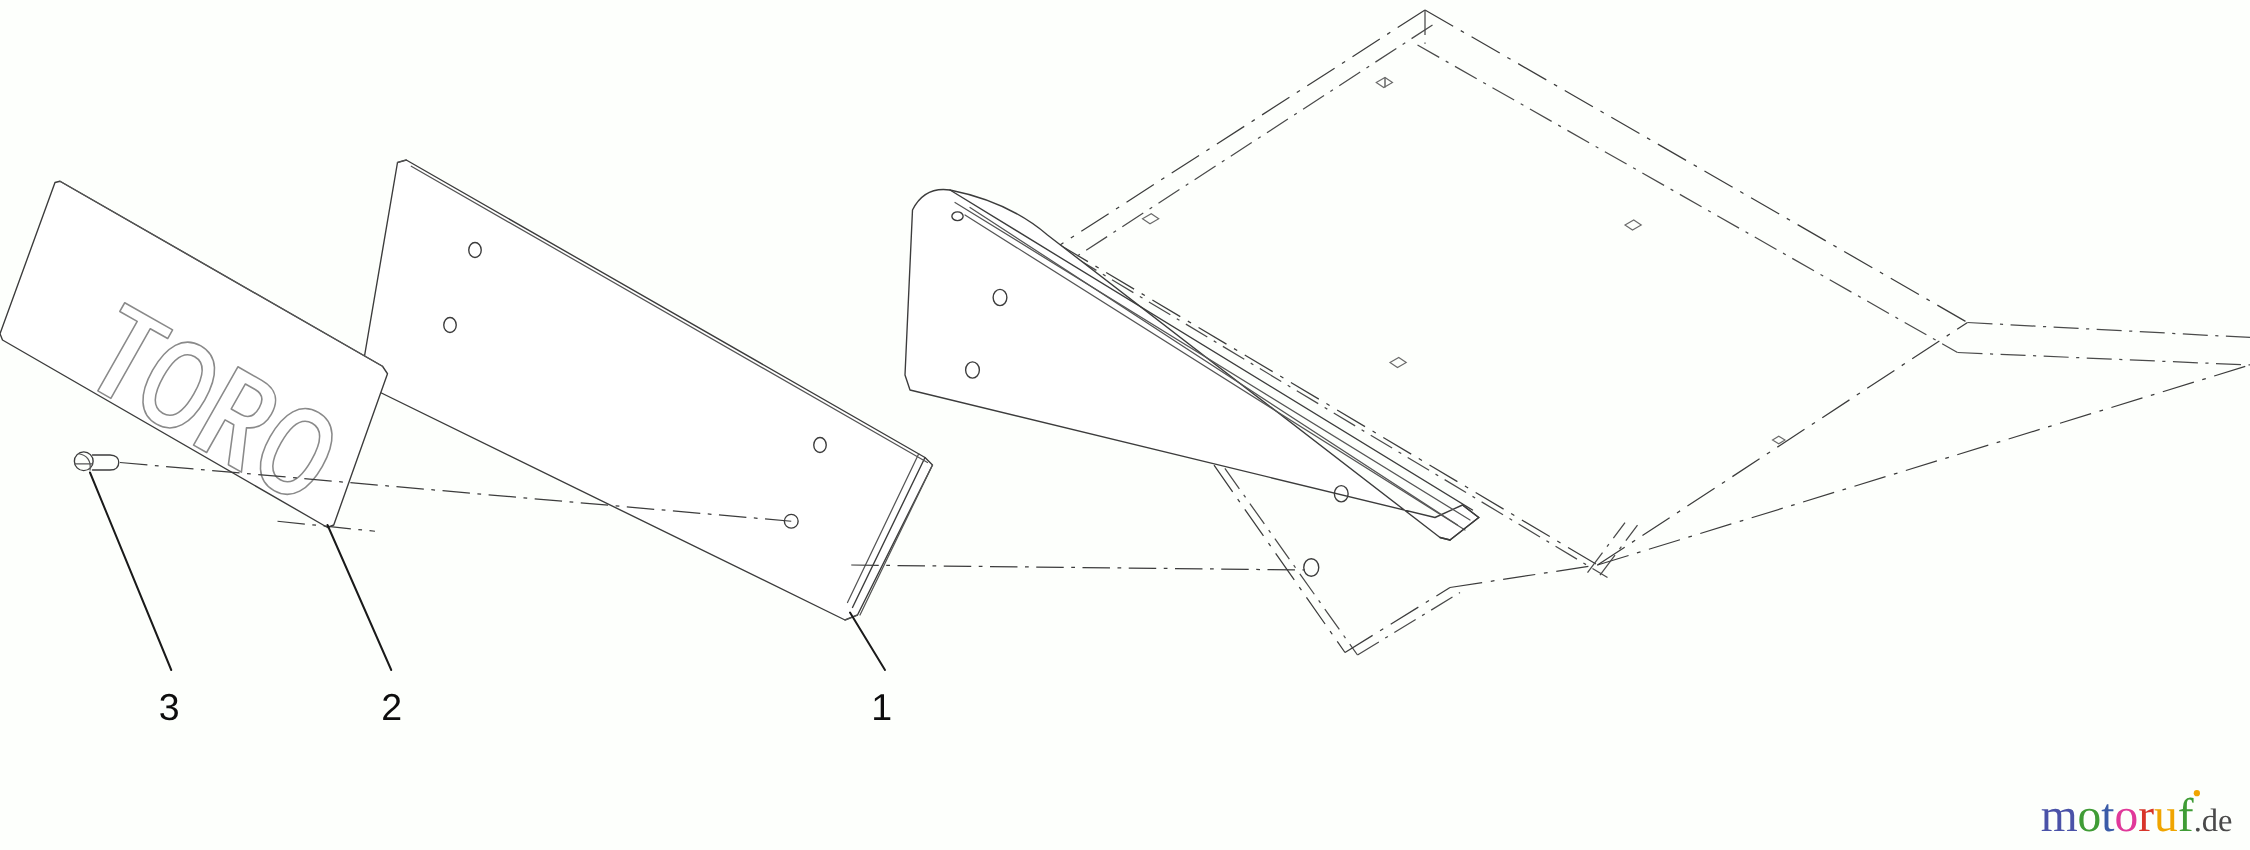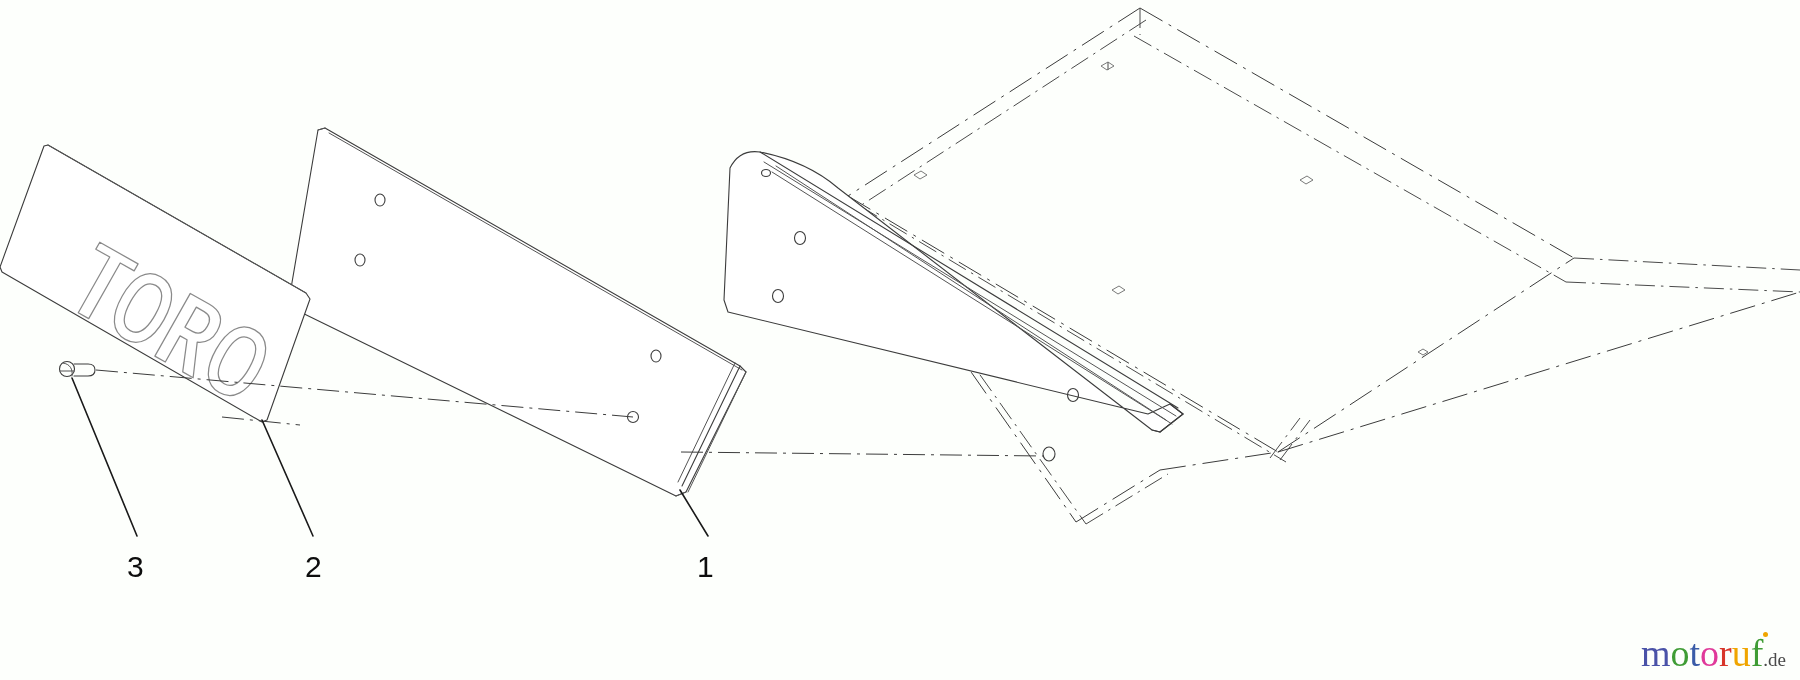--- a/index.html
+++ b/index.html
@@ -36,21 +36,21 @@
     right: 14px;
     bottom: 8px;
     font-family: "Liberation Serif", serif;
     font-size: 38px;
     line-height: 1;
     white-space: nowrap;
     user-select: none;
   }
   #wm .l { font-weight: 400; }
   #wm .tld {
-    font-size: 19px;
+    font-size: 26px;
     color: #4a4a4a;
     letter-spacing: 0px;
   }
   #wm .dotwrap { position: relative; display: inline-block; }
   #wm .fdot {
     position: absolute;
     top: -2px; right: -5px;
     width: 5px; height: 5px;
     border-radius: 50%;
     background: #f0a500;

